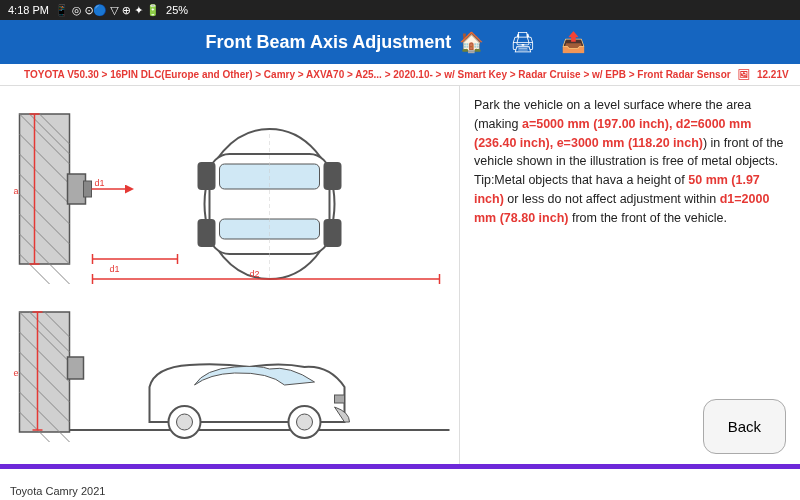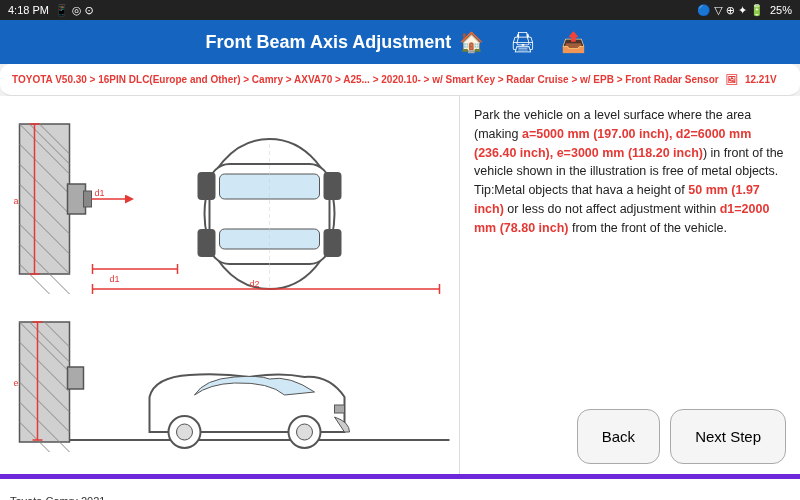--- a/index.html
+++ b/index.html
@@ -5,21 +5,20 @@
     * { box-sizing: border-box; margin: 0; padding: 0; }
     body { width: 800px; height: 500px; background: #f0f0f0; font-family: Arial, sans-serif; overflow: hidden; }
 
     
     .status-bar {
       background: #222;
       color: #fff;
       font-size: 11px;
       padding: 2px 8px;
       display: flex;
-      justify-content: space-between;
       align-items: center;
       height: 20px;
     }
     .status-bar-left { display: flex; gap: 6px; align-items: center; }
     .status-bar-right { display: flex; gap: 6px; align-items: center; }
 
     
     .header {
       background: #1565c0;
       color: #fff;
@@ -44,30 +43,29 @@
       border: none;
       color: #fff;
       font-size: 20px;
       cursor: pointer;
       padding: 4px 8px;
     }
 
     
     .breadcrumb {
       background: #fff;
-      padding: 3px 8px;
+      padding: 3px 20px;
       font-size: 10px;
       color: #1565c0;
       display: flex;
       align-items: center;
       border-bottom: 1px solid #ddd;
       white-space: nowrap;
       overflow: hidden;
-      height: 32px;
-      border-radius: 11px;
+      height: 22px;
     }
     .breadcrumb span { color: #e53935; font-weight: bold; margin-left: 4px; }
 
     
     .main-content {
       display: flex;
       height: calc(500px - 20px - 44px - 22px - 36px);
       background: #fff;
     }
 
@@ -263,21 +261,20 @@
       <text x="4" y="74" font-size="9" fill="#e53935">e</text>
     </svg>
   </div>
 
   <div class="right-panel">
     <div class="right-text">
       <span>Park the vehicle on a level surface where the area (making </span><span class="highlight-red">a=5000 mm (197.00 inch), d2=6000 mm (236.40 inch), e=3000 mm (118.20 inch)</span><span>) in front of the vehicle shown in the illustration is free of metal objects. Tip:Metal objects that hava a height of </span><span class="highlight-red">50 mm (1.97 inch)</span><span> or less do not affect adjustment within </span><span class="highlight-red">d1=2000 mm (78.80 inch)</span><span> from the front of the vehicle.</span>
     </div>
     <div class="button-row">
       <button class="nav-btn">Back</button>
-      <button class="nav-btn">Next Step</button>
     </div>
   </div>
 
 </div>
 
 <div class="footer">
   <div>Toyota Camry 2021</div>
 </div>
 
 </body></html>

